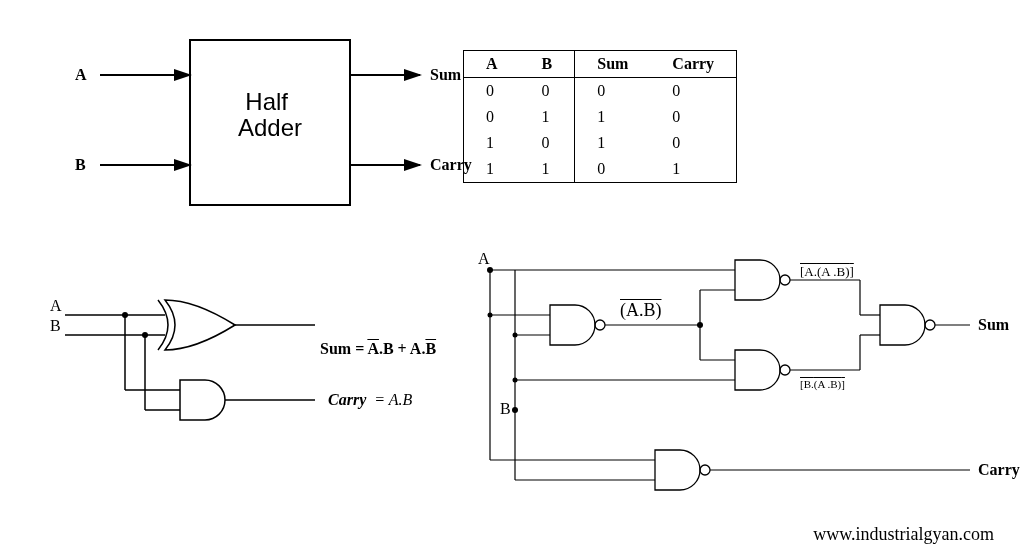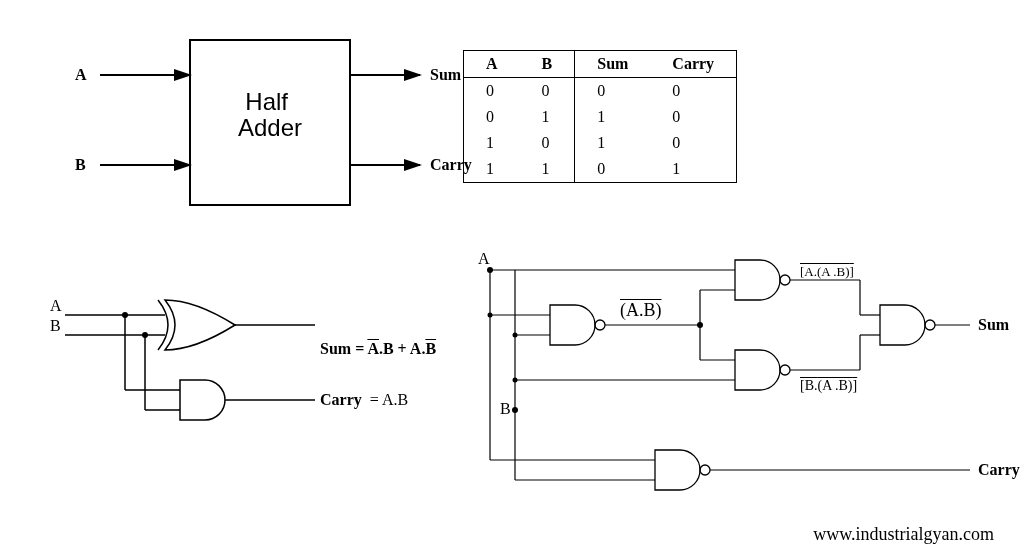--- a/index.html
+++ b/index.html
@@ -116,21 +116,21 @@
 
   <path d="M140,100 L165,100 A20,20 0 0 1 165,140 L140,140 Z" fill="none" stroke="#000" stroke-width="1.5"></path>
   <line x1="185" y1="120" x2="275" y2="120" stroke="#000" stroke-width="1.5"></line>
 </svg>
 <span class="label-normal" style="left:50px; top:297px;">A</span>
 <span class="label-normal" style="left:50px; top:317px;">B</span>
 <span class="label" style="left:320px; top:317px;margin-top:23px;">
   <span>Sum =</span>
   <span class="overline">A</span><span>.B + A.</span><span class="overline">B</span>
 </span>
-<span class="label" style="left:320px; top:391px;">
+<span class="label" style="left:328px; top:391px;font-style:italic;">
   <span>Carry</span>&nbsp;&nbsp;<span style="font-weight:normal;">= A.B</span>
 </span>
 
 <svg width="540" height="320" style="position:absolute; left:460px; top:240px;">
 
   <line x1="30" y1="30" x2="30" y2="220" stroke="#000" stroke-width="1.2"></line>
   <line x1="55" y1="30" x2="55" y2="240" stroke="#000" stroke-width="1.2"></line>
   <circle cx="30" cy="30" r="3" fill="#000"></circle>
   <circle cx="55" cy="170" r="3" fill="#000"></circle>
 
@@ -175,19 +175,19 @@
   <line x1="250" y1="230" x2="510" y2="230" stroke="#000" stroke-width="1.2"></line>
 </svg>
 <span class="label-normal" style="left:478px; top:250px;">A</span>
 <span class="label-normal" style="left:500px; top:400px;">B</span>
 <span class="label-normal" style="left:620px; top:300px; font-size:18px;">
   <span class="overline">(A.B)</span>
 </span>
 <span class="label-normal" style="left:800px; top:264px; font-size:13px;">
   <span class="overline"><span>[A.</span><span class="overline">(A .B)</span><span>]</span></span>
 </span>
-<span class="label-normal" style="left:800px; top:378px; font-size:14px;">
+<span class="label-normal" style="left:800px; top:378px; font-size:11px;">
   <span class="overline"><span>[B.</span><span class="overline">(A .B)</span><span>]</span></span>
 </span>
 <span class="label" style="left:978px; top:316px;">Sum</span>
 <span class="label" style="left:978px; top:461px;">Carry</span>
 
 <div class="watermark">www.industrialgyan.com</div>
 
 </body></html>

